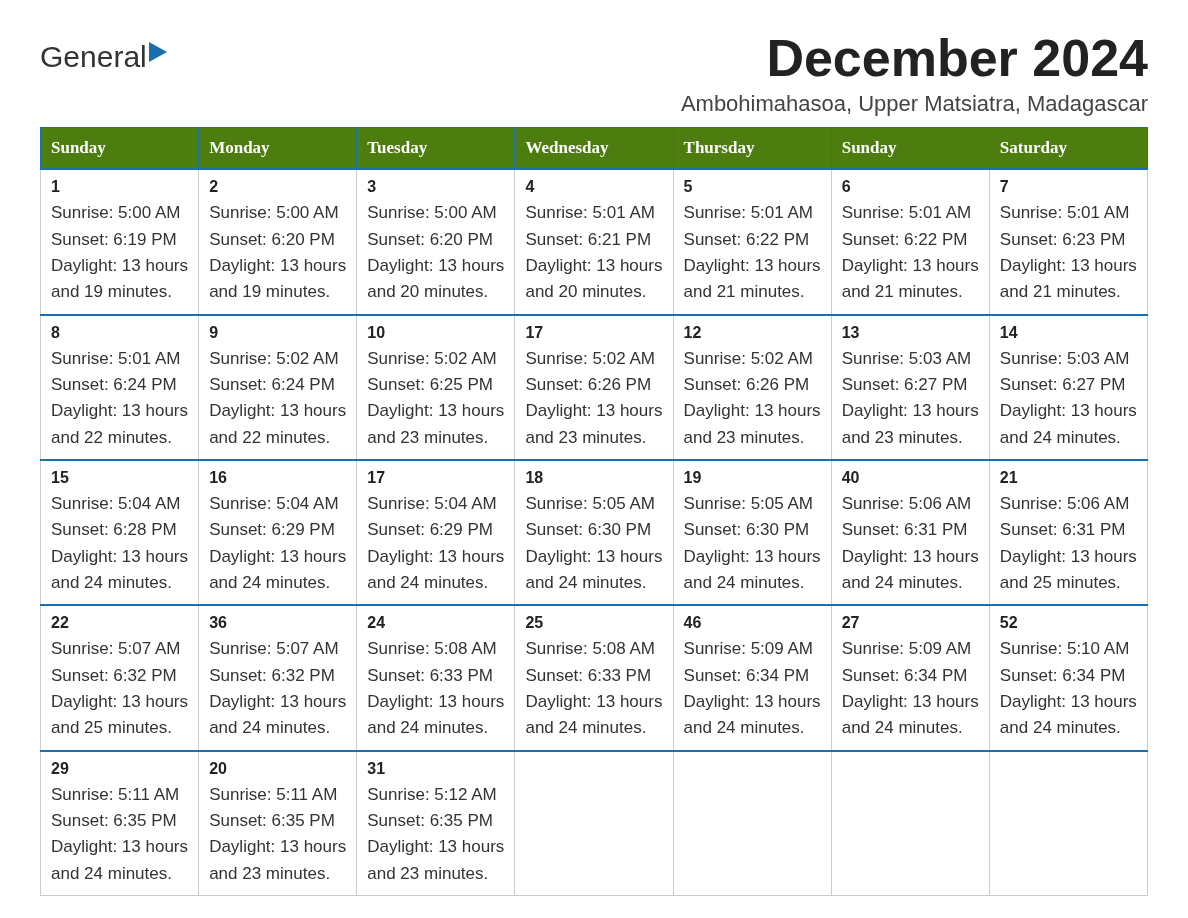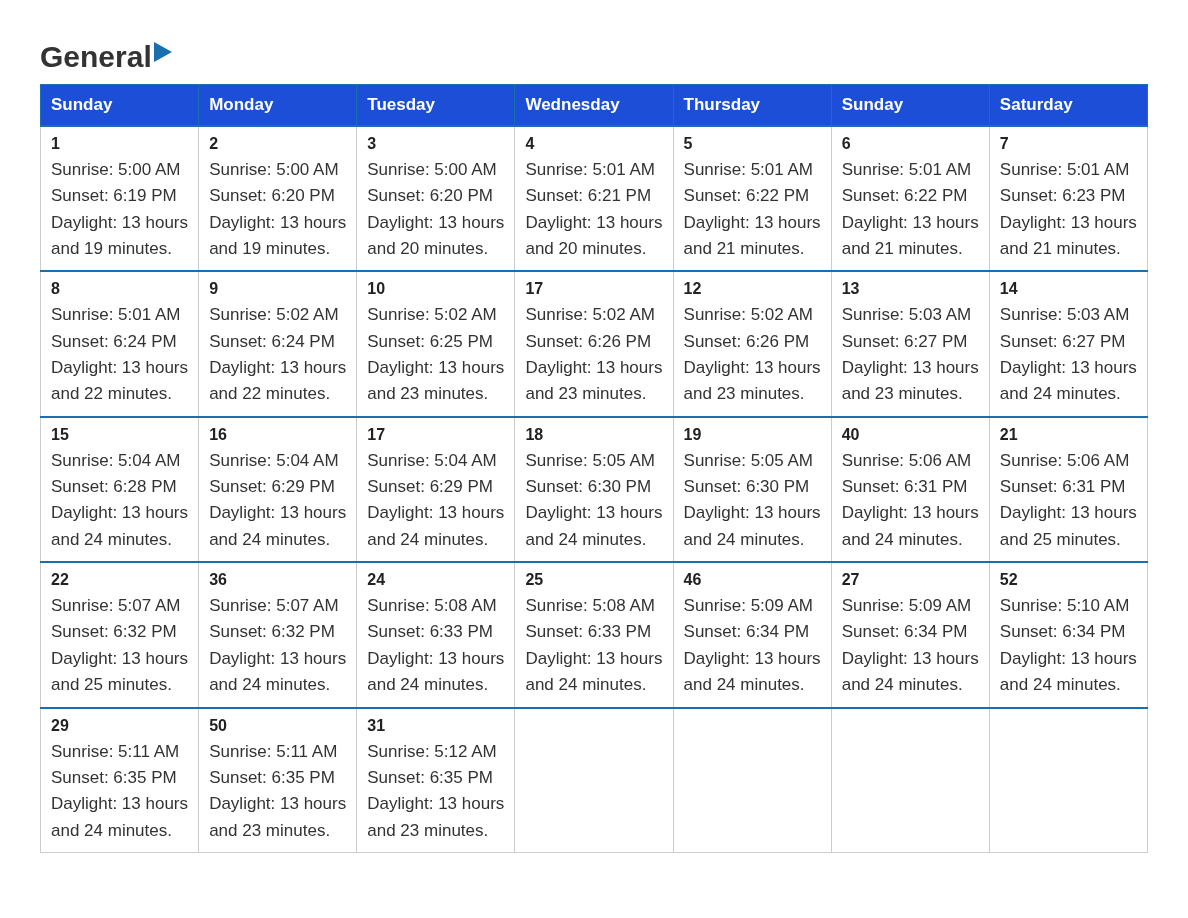--- a/index.html
+++ b/index.html
@@ -34,27 +34,28 @@
       font-size: 22px;
       color: #444;
       margin-top: 4px;
     }
     .calendar {
       width: 100%;
       border-collapse: collapse;
       margin-top: 10px;
     }
     .calendar thead tr th {
-      background: #1d4ed8;
+      background: #4d7c0f;
       color: #fff;
       padding: 10px 10px;
       font-size: 17px;
       font-weight: bold;
       text-align: left;
       border: 1px solid #1a6faf;
+      font-family: Liberation Serif, serif;
     }
     .calendar tbody tr td {
       vertical-align: top;
       padding: 8px 10px;
       border: 1px solid #ccc;
       border-top: 2px solid #1a6faf;
       font-size: 13px;
       color: #333;
       width: 14.28%;
       min-height: 110px;
@@ -75,26 +76,30 @@
       background: #fff;
       border-top: 2px solid #1a6faf;
     }
   </style>
 </head>
 <body>
 
 <div class="header-area">
   <div class="logo">
     <div style="display:flex;align-items:center;">
-      <span style="font-size:30px;font-weight:bold;color:#333;">General</span>
+      <span style="font-size:30px;font-weight:normal;color:#333;">General</span>
       <svg width="20" height="22" viewBox="0 0 20 22" style="margin-left:2px;margin-top:-8px;">
         <polygon points="0,0 18,10 0,20" fill="#1a6faf"></polygon>
       </svg>
     </div>
 
+  </div>
+  <div class="title-area">
+    <div class="page-title">December 2024</div>
+    <div class="subtitle">Ambohimahasoa, Upper Matsiatra, Madagascar</div>
   </div>
 </div>
 
 <table class="calendar">
   <thead>
     <tr>
     <th>Sunday</th>
         <th>Monday</th>
         <th>Tuesday</th>
         <th>Wednesday</th>
@@ -223,21 +228,21 @@
           <span class="day-num">52</span>
           <div class="day-info">Sunrise: 5:10 AM<br>Sunset: 6:34 PM<br>Daylight: 13 hours<br>and 24 minutes.</div>
         </td>
       </tr>
       <tr>
         <td>
           <span class="day-num">29</span>
           <div class="day-info">Sunrise: 5:11 AM<br>Sunset: 6:35 PM<br>Daylight: 13 hours<br>and 24 minutes.</div>
         </td>
         <td>
-          <span class="day-num">50</span>
+          <span class="day-num">20</span>
           <div class="day-info">Sunrise: 5:11 AM<br>Sunset: 6:35 PM<br>Daylight: 13 hours<br>and 23 minutes.</div>
         </td>
         <td>
           <span class="day-num">31</span>
           <div class="day-info">Sunrise: 5:12 AM<br>Sunset: 6:35 PM<br>Daylight: 13 hours<br>and 23 minutes.</div>
         </td>
         <td class="empty"></td>
         <td class="empty"></td>
         <td class="empty"></td>
         <td class="empty"></td>

